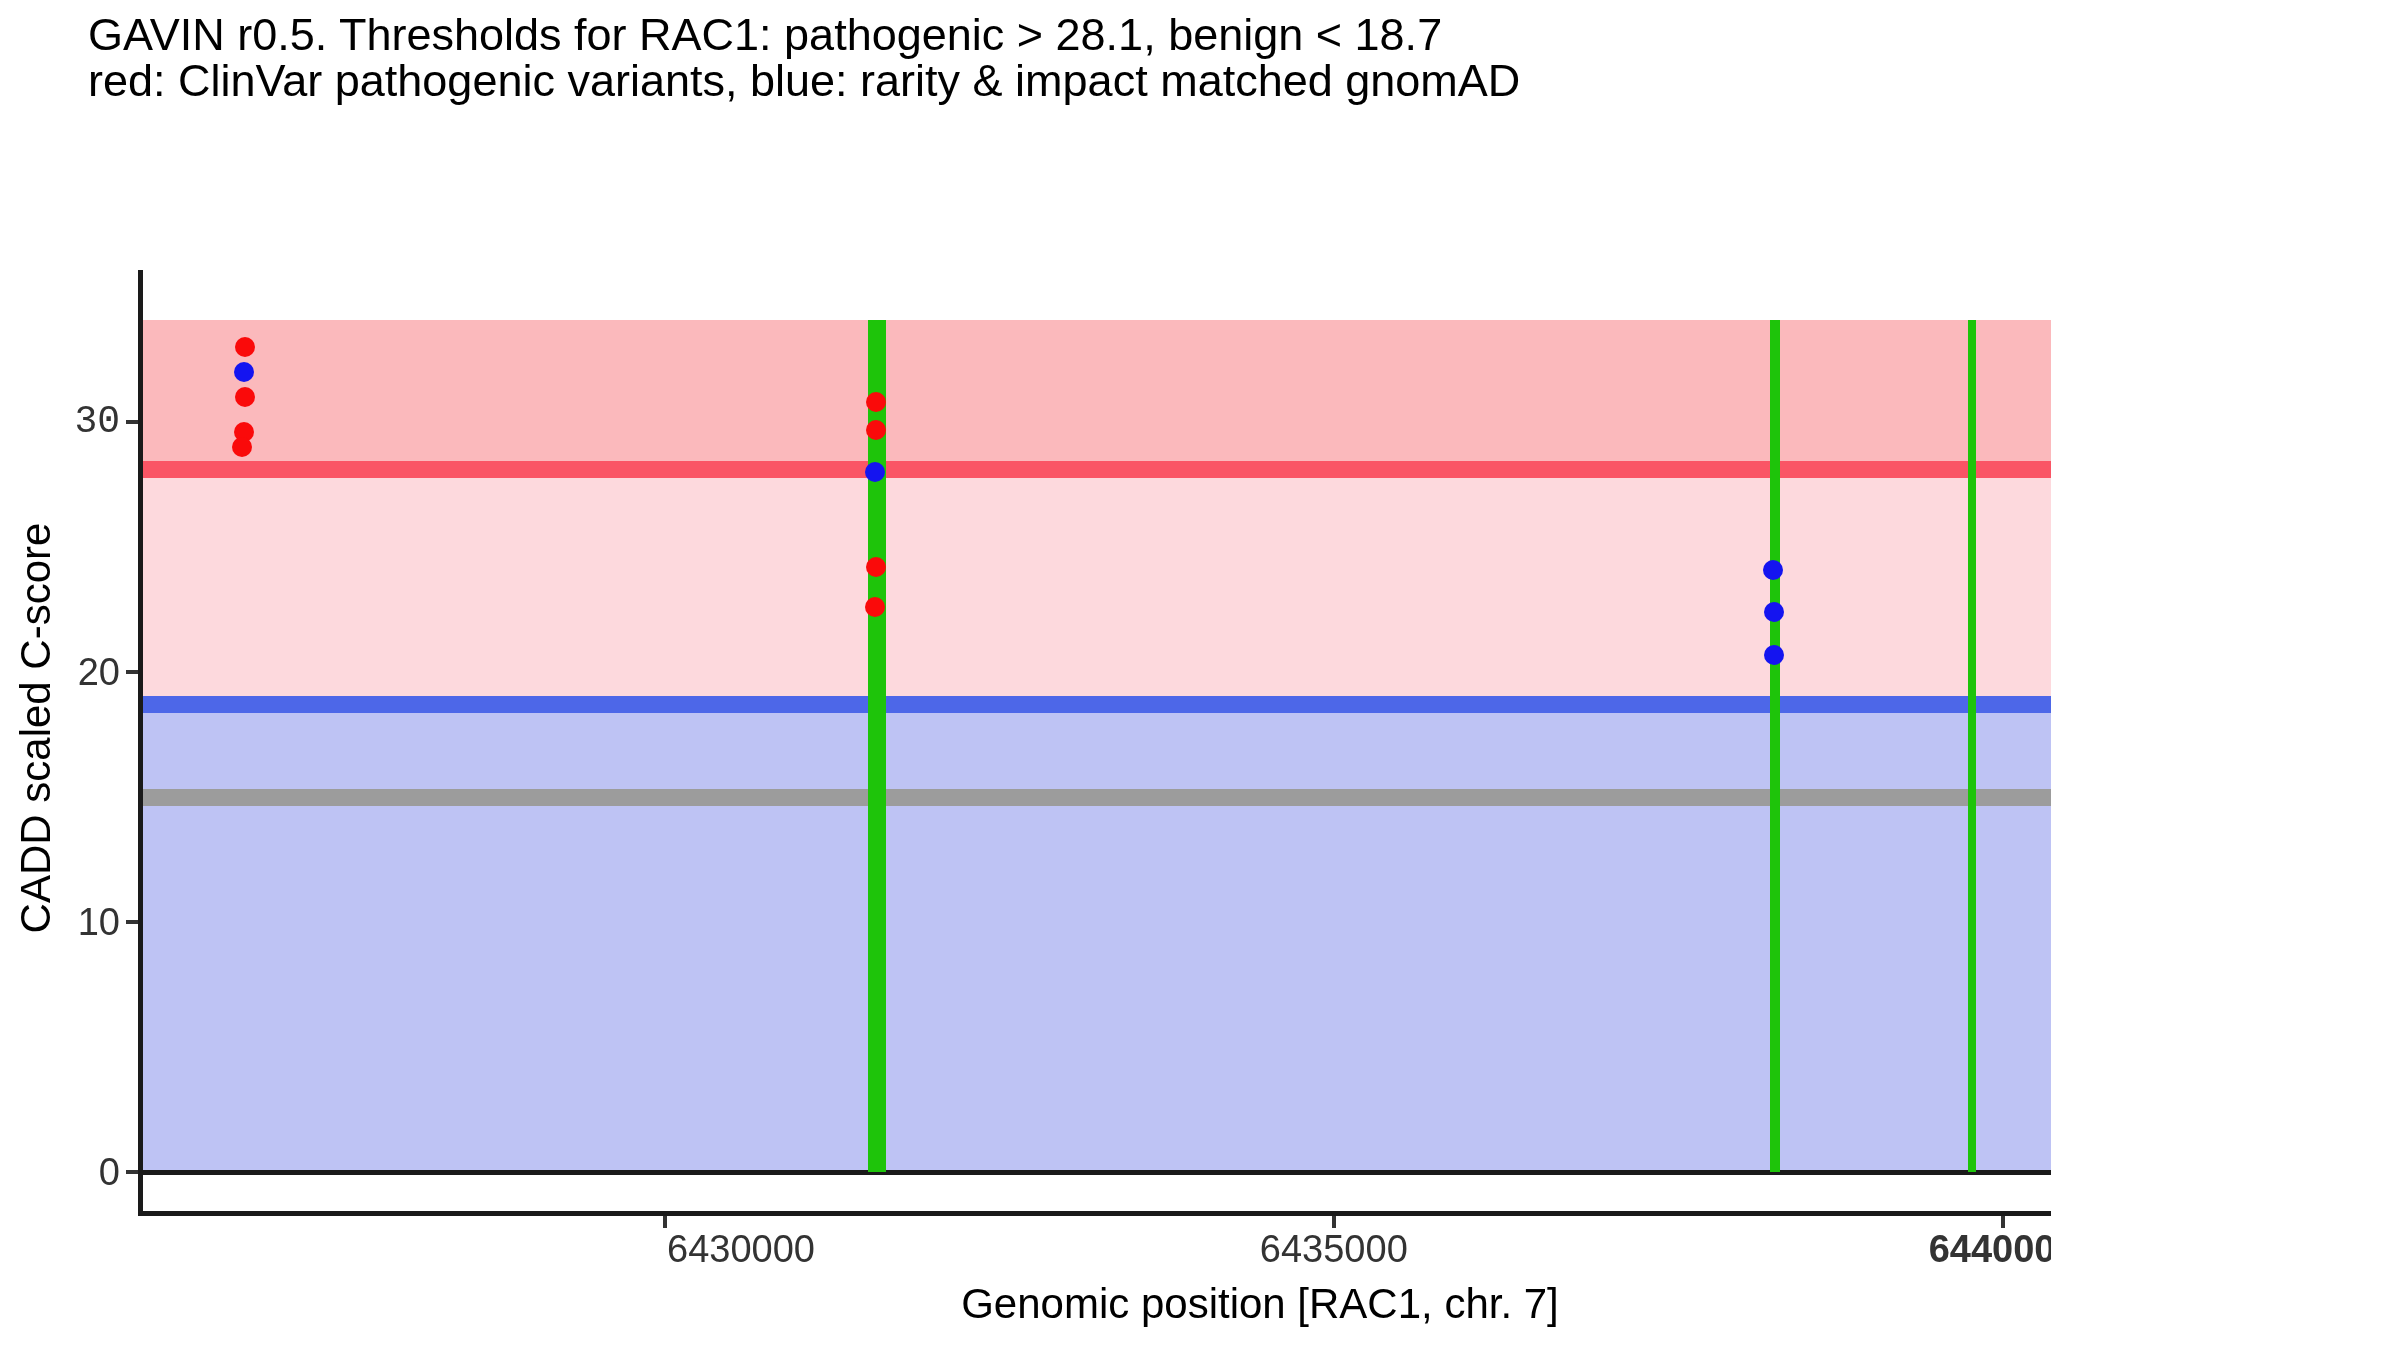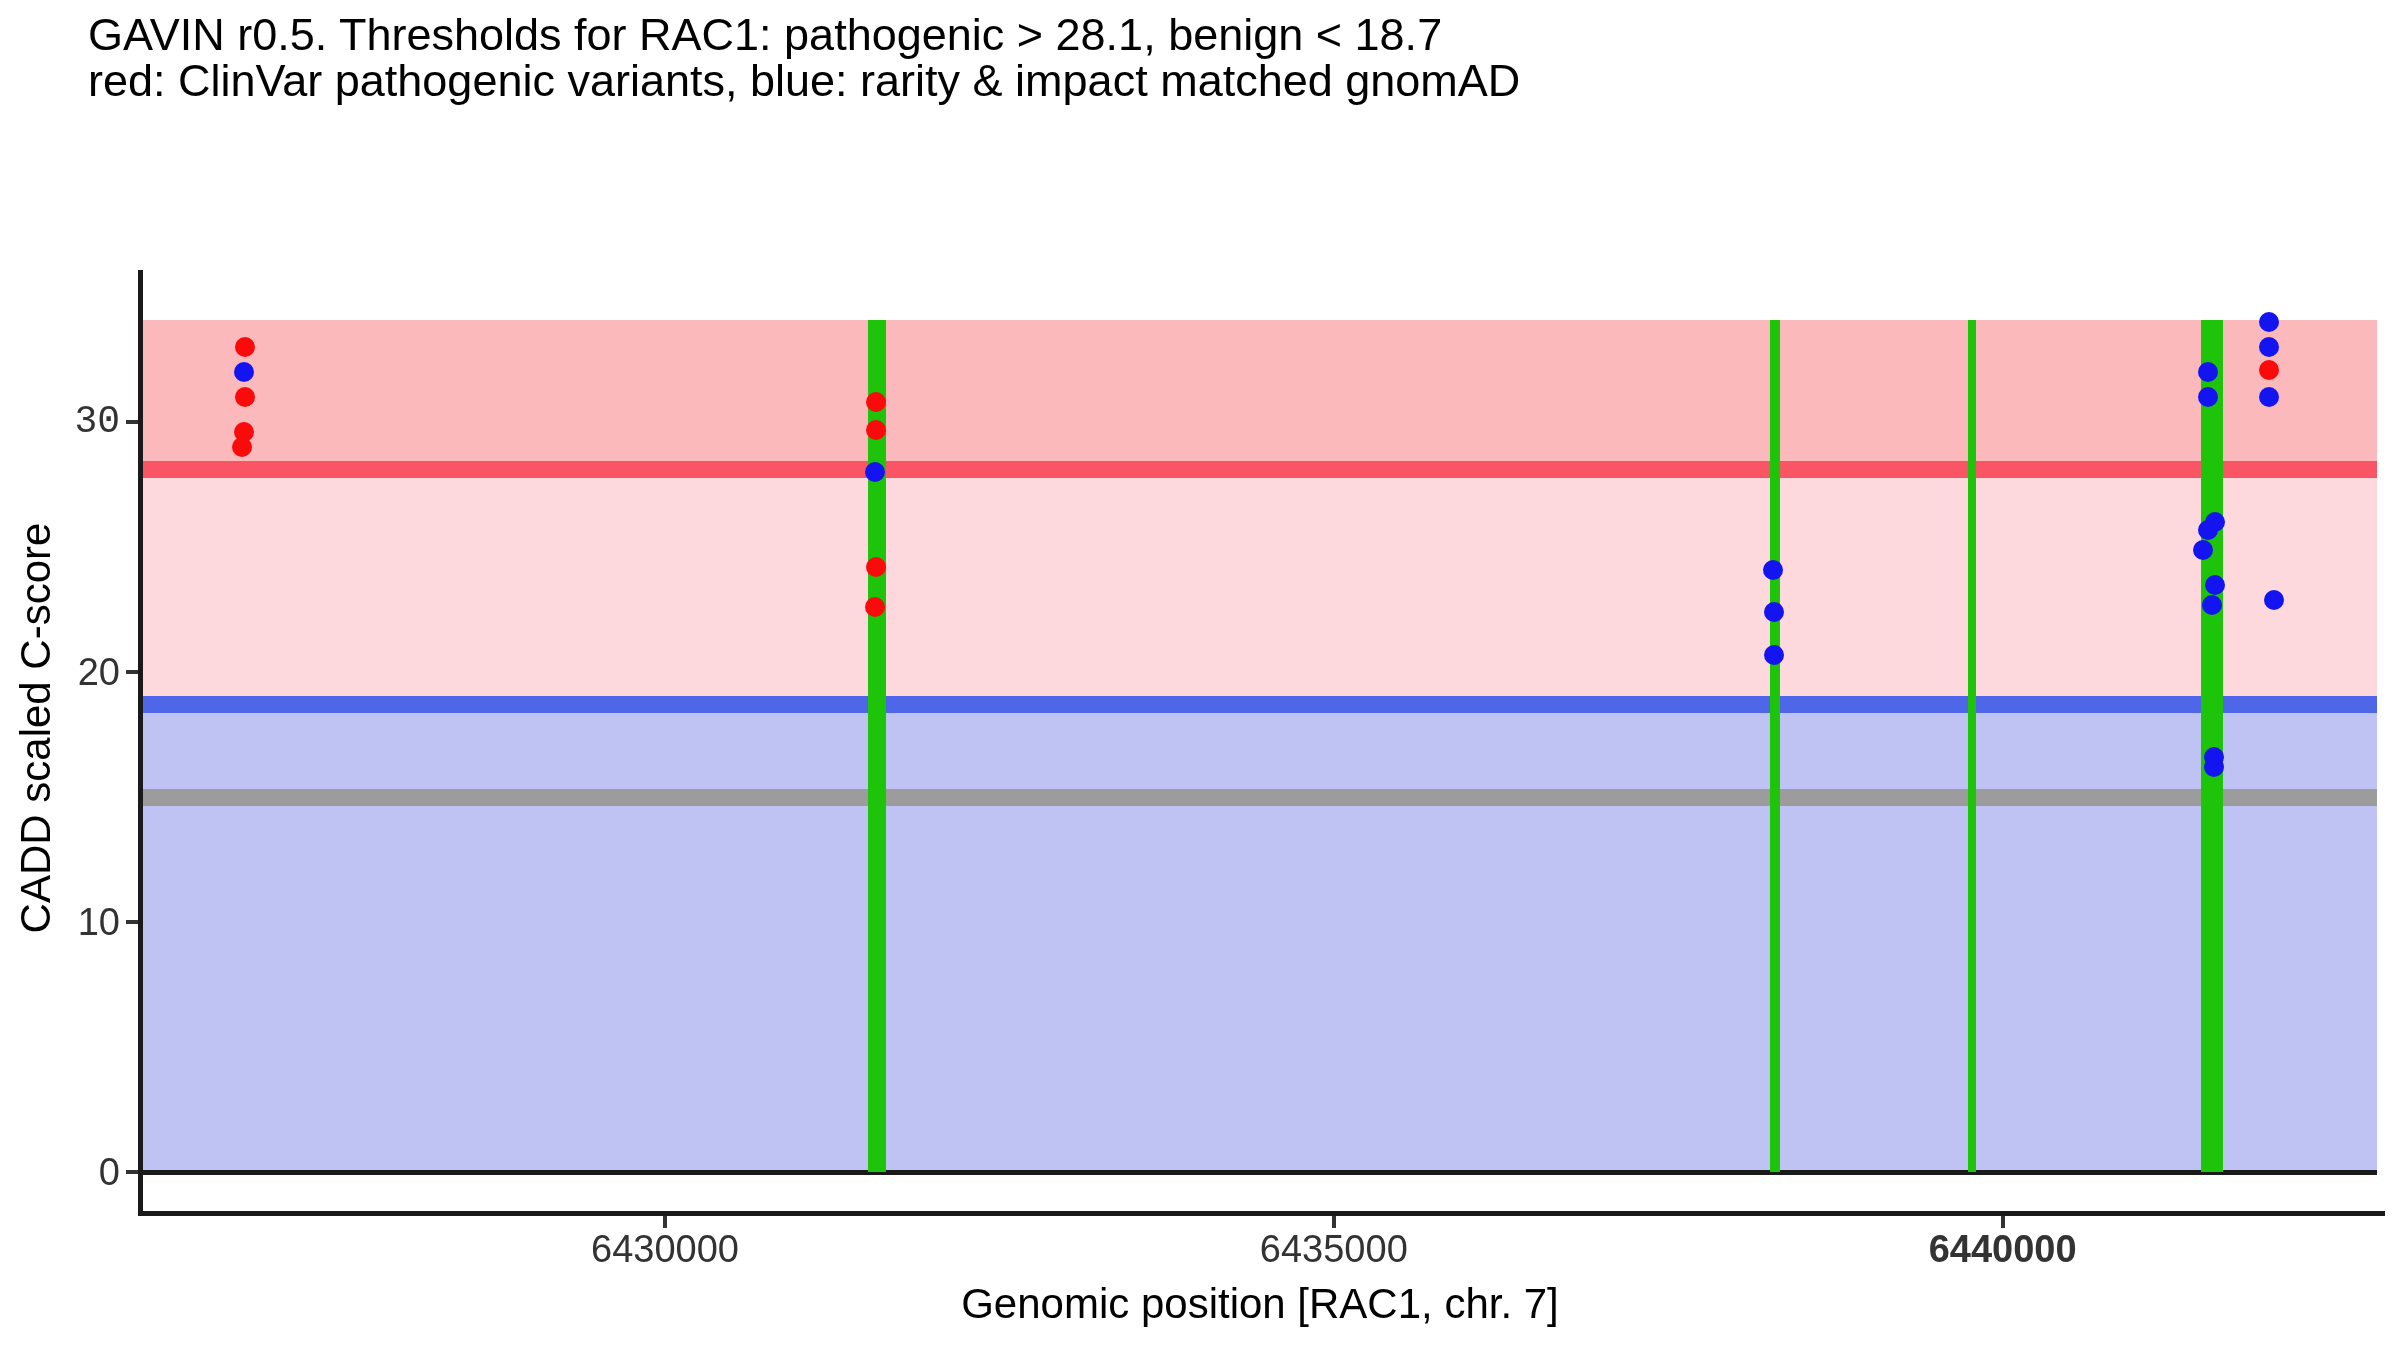--- a/index.html
+++ b/index.html
@@ -1,18 +1,18 @@
 <!DOCTYPE html>
 <html><head>
 <meta charset="utf-8">
 <style>
   html,body{margin:0;padding:0;background:#fff;}
   #figure{
     position:relative;
-    width:2400px;height:1350px;
+    width:2051px;height:1350px;
     background:#ffffff;
     font-family:"Liberation Sans", sans-serif;
     overflow:hidden;
   }
   .title-block{position:absolute;left:88px;top:12px;color:#000;}
   .title-line{font-size:45px;line-height:46px;white-space:nowrap;}
   .axis-title-x{
     position:absolute;top:1280px;left:1260px;transform:translateX(-50%);
     font-size:42px;color:#000;white-space:nowrap;
   }
@@ -86,21 +86,21 @@
       <div class="axis-line" style="left: 138px; width: 2247px; top: 1211px; height: 5px;"></div>
       <div class="tick" style="left: 126px; width: 12px; top: 1170px; height: 4px;"></div>
       <div class="tick-label tick-label-y" style="top: 1153px;">0</div>
       <div class="tick" style="left: 126px; width: 12px; top: 920px; height: 4px;"></div>
       <div class="tick-label tick-label-y" style="top: 903px;">10</div>
       <div class="tick" style="left: 126px; width: 12px; top: 670px; height: 4px;"></div>
       <div class="tick-label tick-label-y" style="top: 653px;">20</div>
       <div class="tick" style="left: 126px; width: 12px; top: 420px; height: 4px;"></div>
       <div class="tick-label tick-label-y" style="top: 403px; font-family: Liberation Mono, monospace;">30</div>
       <div class="tick" style="left: 663px; width: 4px; top: 1216px; height: 12px;"></div>
-      <div class="tick-label tick-label-x" style="left: 515px;">6430000</div>
+      <div class="tick-label tick-label-x" style="left: 515px; text-align: right;">6430000</div>
       <div class="tick" style="left: 1331.8px; width: 4px; top: 1216px; height: 12px;"></div>
       <div class="tick-label tick-label-x" style="left: 1183.8px;">6435000</div>
       <div class="tick" style="left: 2000.6px; width: 4px; top: 1216px; height: 12px;"></div>
       <div class="tick-label tick-label-x" style="left: 1852.6px; font-weight: bold;">6440000</div>
     </div>
 
   <div class="axis-title-x">Genomic position [RAC1, chr. 7]</div>
 
 </div>
 

